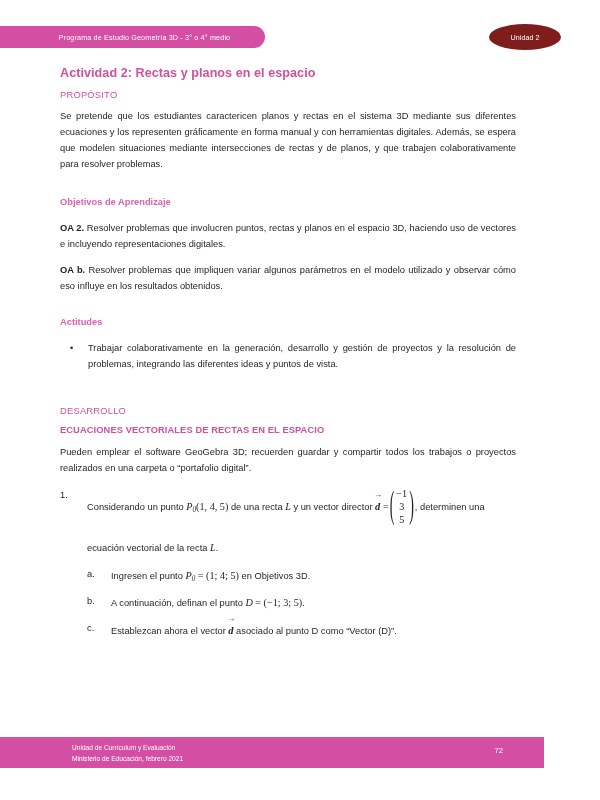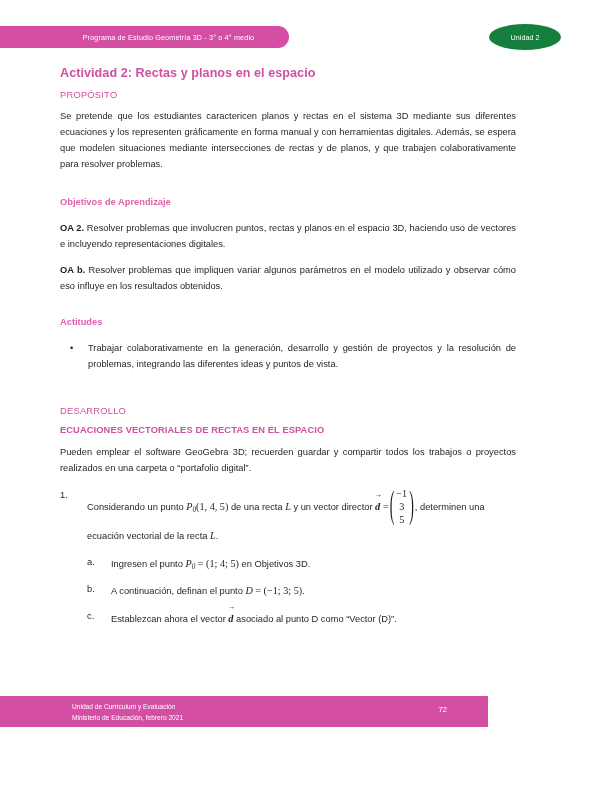--- a/index.html
+++ b/index.html
@@ -29,36 +29,35 @@
     left: 0;
     top: 26px;
     width: 265px;
     height: 22px;
     background: #d44fa3;
     border-top-right-radius: 11px;
     border-bottom-right-radius: 11px;
     display: flex;
     align-items: center;
     justify-content: center;
-    padding-left: 24px;
   }
   .header-banner-text {
     color: #ffffff;
     font-size: 7.2px;
     letter-spacing: 0.15px;
     white-space: nowrap;
     padding-left: 24px;
   }
   .unit-badge {
     position: absolute;
     left: 489px;
     top: 24px;
     width: 72px;
     height: 26px;
-    background: #15803d;
+    background: #7f1d1d;
     border-radius: 50%;
     display: flex;
     align-items: center;
     justify-content: center;
   }
   .unit-badge-text {
     color: #ffffff;
     font-size: 7.2px;
     white-space: nowrap;
   }
@@ -166,20 +165,21 @@
   .num-body {
     flex: 1;
     font-size: 9.3px;
     line-height: 1.72;
     text-align: justify;
   }
   .num-body-line2 {
     flex: 1;
     font-size: 9.3px;
     line-height: 1.72;
+    margin-top: 12px;
   }
 
   
   .mi {
     font-family: "Liberation Serif", serif;
     font-style: italic;
     font-size: 10.2px;
   }
   .mn {
     font-family: "Liberation Serif", serif;
@@ -257,22 +257,22 @@
   .alpha-body {
     flex: 1;
     font-size: 9.3px;
     line-height: 1.72;
   }
 
   
   .footer {
     position: absolute;
     left: 0;
-    top: 696px;
-    width: 488px;
+    top: 737px;
+    width: 544px;
     height: 31px;
     background: #d44fa3;
   }
   .footer-left {
     position: absolute;
     left: 72px;
     top: 6px;
     color: #ffffff;
     font-size: 6.6px;
     line-height: 1.62;

